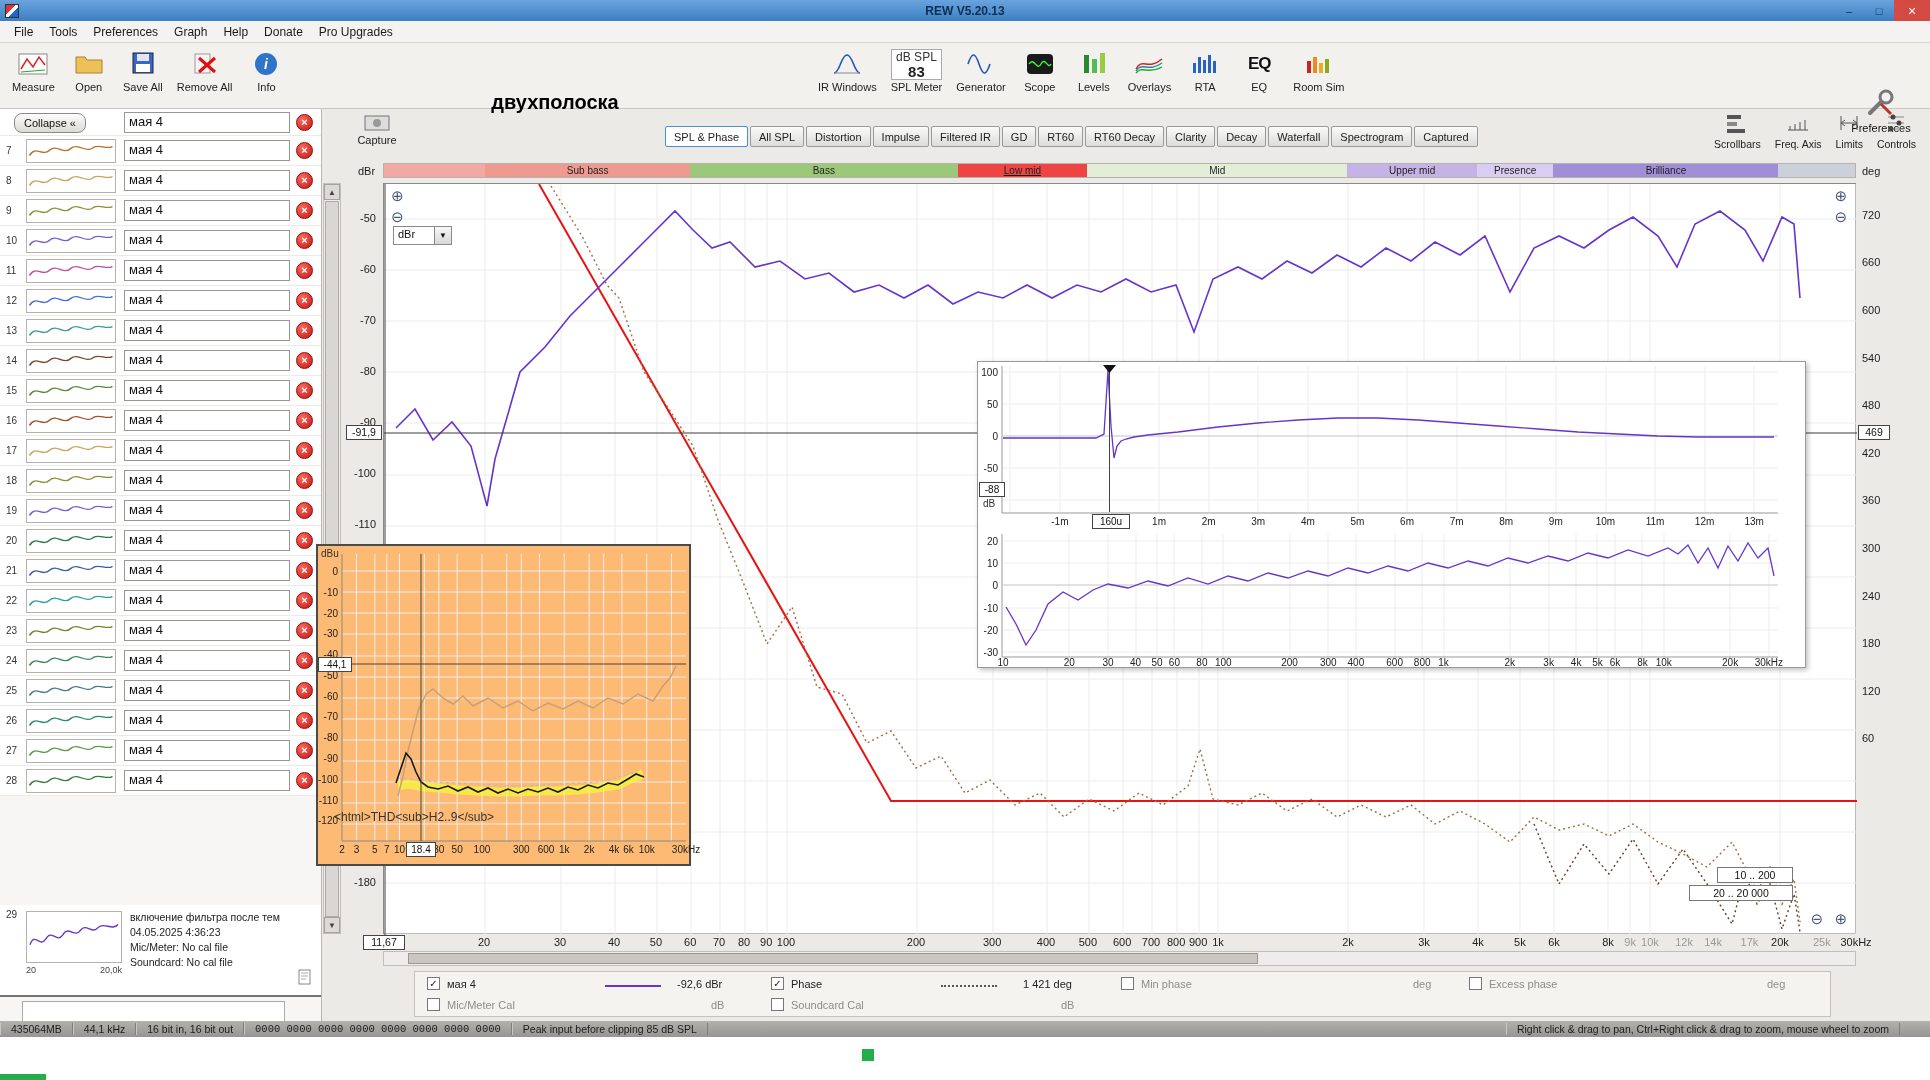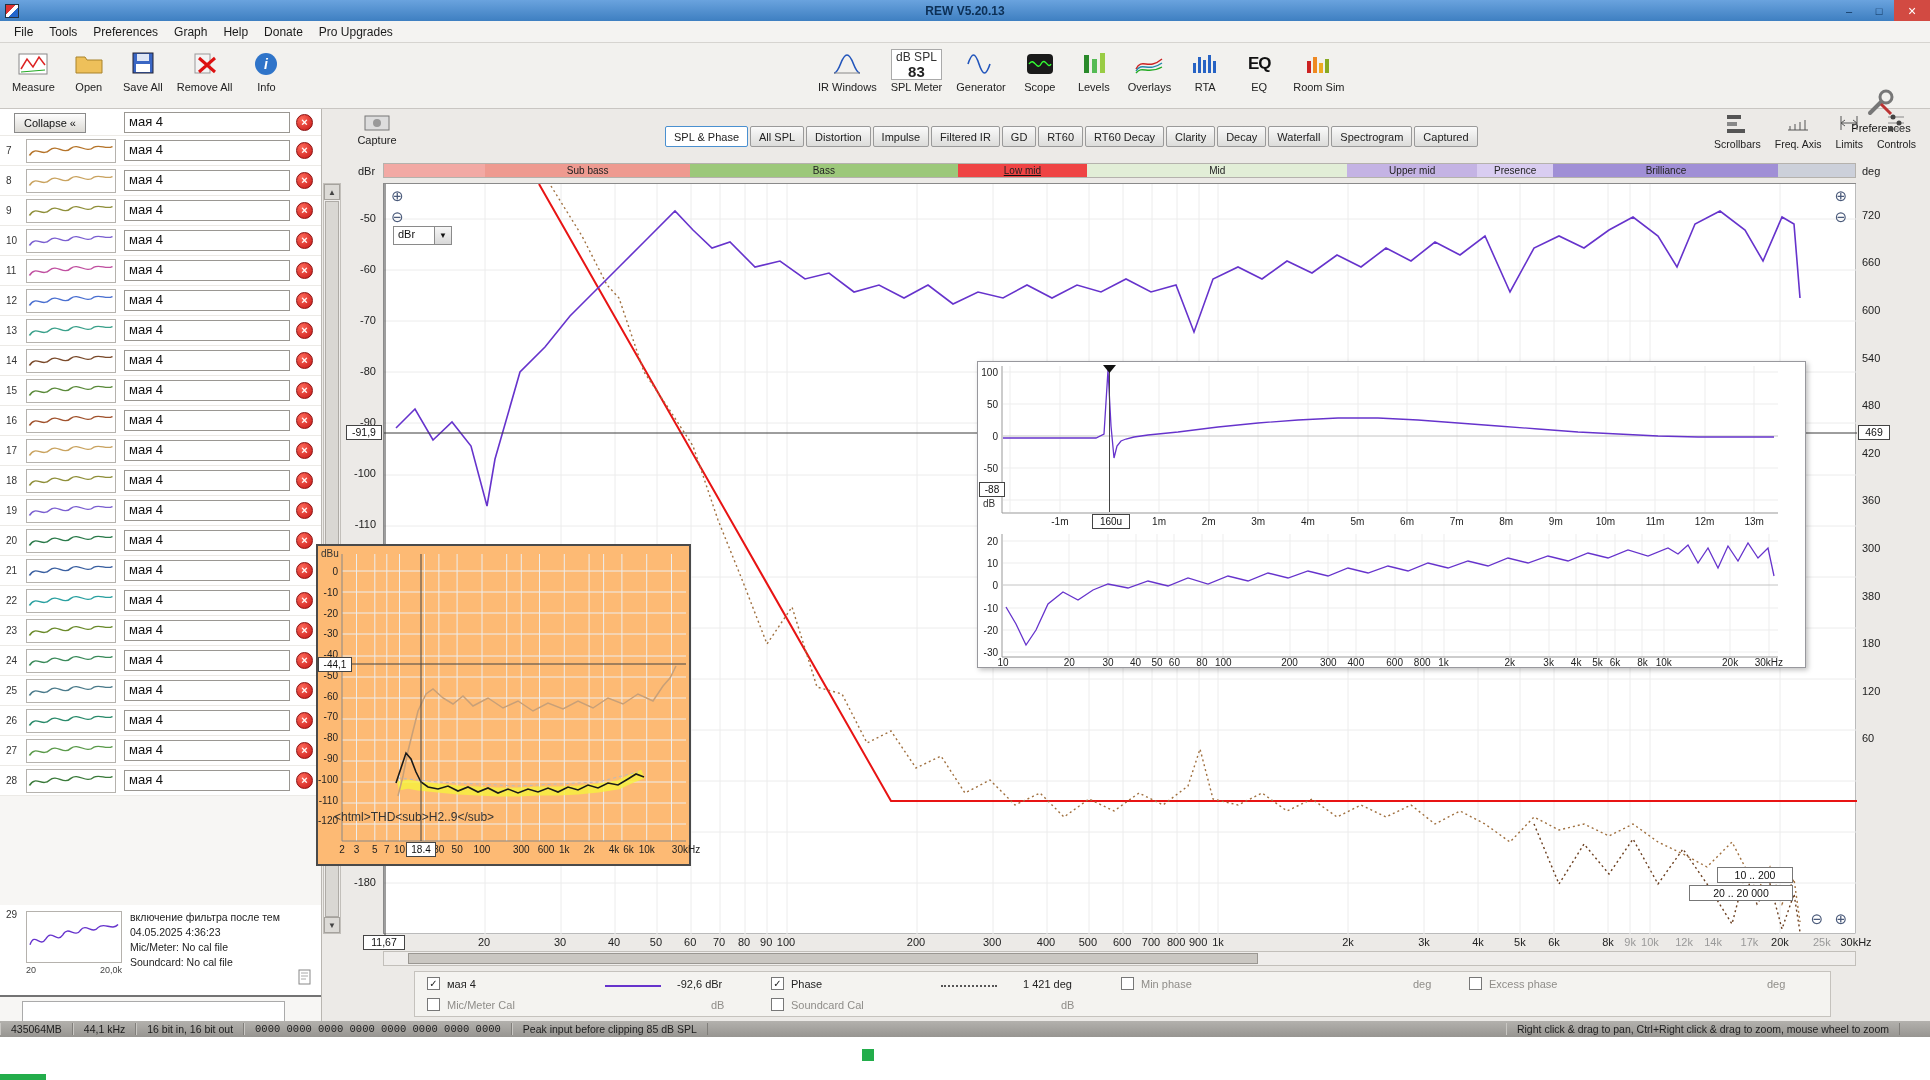--- a/index.html
+++ b/index.html
@@ -31,21 +31,21 @@
   .eqtxt{font-weight:bold;font-size:17px;letter-spacing:-1px;color:#111}
 
   
   #sidebar{position:absolute;left:0;top:109px;width:322px;height:912px;background:#f7f6f4;border-right:1px solid #b9b6b1;overflow:hidden}
   .srow{position:relative;height:30px;border-bottom:1px solid #eceae6;background:#fff}
   .snum{position:absolute;left:6px;top:9px;font-size:10px;color:#333;width:16px}
   .sthumb{position:absolute;left:26px;top:3px;width:90px;height:24px;background:#fff;border:1px solid #b5b2ad}
   .sthumb svg{display:block;width:100%;height:100%}
   .sfield{position:absolute;left:124px;top:4px;width:166px;height:21px;background:#fff;border:1px solid #9a9792;font-size:13px;padding:1px 4px;overflow:hidden;white-space:nowrap}
   .sdel{position:absolute;left:296px;top:6px;width:17px;height:17px;border-radius:50%;background:radial-gradient(circle at 35% 30%,#ff6a5a,#c41414);color:#fff;font-size:11px;font-weight:bold;display:flex;align-items:center;justify-content:center;border:1px solid #8a0f0f;line-height:1}
-  #collapse-btn{position:absolute;left:14px;top:4px;width:72px;height:20px;background:linear-gradient(#fdfdfd,#dcdad5);border:1px solid #8a8a8a;border-radius:0;font-size:11px;display:flex;align-items:center;justify-content:center;gap:3px}
+  #collapse-btn{position:absolute;left:14px;top:4px;width:72px;height:20px;background:linear-gradient(#fdfdfd,#dcdad5);border:1px solid #8a8a8a;border-radius:8px;font-size:11px;display:flex;align-items:center;justify-content:center;gap:3px}
   #row-expanded{position:absolute;left:0;top:796px;width:322px;height:92px;background:#fff;border-bottom:2px solid #737373}
   #xthumb{position:absolute;left:26px;top:6px;width:96px;height:52px;background:#fff;border:1px solid #b5b2ad}
   .xaxis{position:absolute;left:26px;top:60px;width:96px;display:flex;justify-content:space-between;font-size:9px;color:#444}
   .xline{position:absolute;left:130px;font-size:10.5px;line-height:13px;white-space:nowrap;color:#222}
   #notesbox{position:absolute;left:22px;top:892px;width:263px;height:58px;background:#fff;border:1px solid #aaa}
 
   
   #capture{position:absolute;left:349px;top:114px;width:56px;text-align:center;font-size:11px;color:#222}
   #tabs{position:absolute;left:665px;top:126px;display:flex;gap:2px}
   .tab{height:21px;padding:0 8px;font-size:11px;border:1px solid #9a9a9a;background:linear-gradient(#fafafa,#dcdcda);border-radius:2px;display:flex;align-items:center;color:#222}
@@ -175,20 +175,21 @@
             <svg width="26" height="26" viewBox="0 0 26 26">
               <circle cx="13" cy="13" r="11" fill="#2f74c9"></circle>
               <text x="13" y="18" font-size="14" fill="#fff" text-anchor="middle" font-weight="bold" font-style="italic">i</text>
             </svg>
           </span>
         <span>Info</span>
       </div>
     </div>
 
     <div id="heading">
+      <div>двухполоска</div>
     </div>
 
     <div class="tgroup" style="left:812px">
       <div class="tbtn">
         <span class="ticon">
             <svg width="30" height="26" viewBox="0 0 30 26">
               <path d="M2,22 C8,22 9,4 15,4 C21,4 22,22 28,22" stroke="#2255bb" fill="none" stroke-width="1.6"></path>
               <path d="M2,22 H28" stroke="#888"></path>
             </svg>
           </span>
@@ -679,21 +680,21 @@
   <div class="yticks rightside" style="left:1860px;top:183px;width:40px;height:751px">
 
   <span class="tick" style="top: 4.2252%;">720</span>
       <span class="tick" style="top: 10.563%;">660</span>
       <span class="tick" style="top: 16.9008%;">600</span>
       <span class="tick" style="top: 23.2386%;">540</span>
       <span class="tick" style="top: 29.5764%;">480</span>
       <span class="tick" style="top: 35.9142%;">420</span>
       <span class="tick" style="top: 42.252%;">360</span>
       <span class="tick" style="top: 48.5898%;">300</span>
-      <span class="tick" style="top: 54.9276%;">380</span>
+      <span class="tick" style="top: 54.9276%;">240</span>
       <span class="tick" style="top: 61.2654%;">180</span>
       <span class="tick" style="top: 67.6033%;">120</span>
       <span class="tick" style="top: 73.9411%;">60</span>
     </div>
   <div class="xticks" style="left:383px;top:935px;width:1473px;height:16px">
 
   <span class="tick" style="left: 6.86087%;">20</span>
       <span class="tick" style="left: 12.0248%;">30</span>
       <span class="tick" style="left: 15.6886%;">40</span>
       <span class="tick" style="left: 18.5305%;">50</span>

